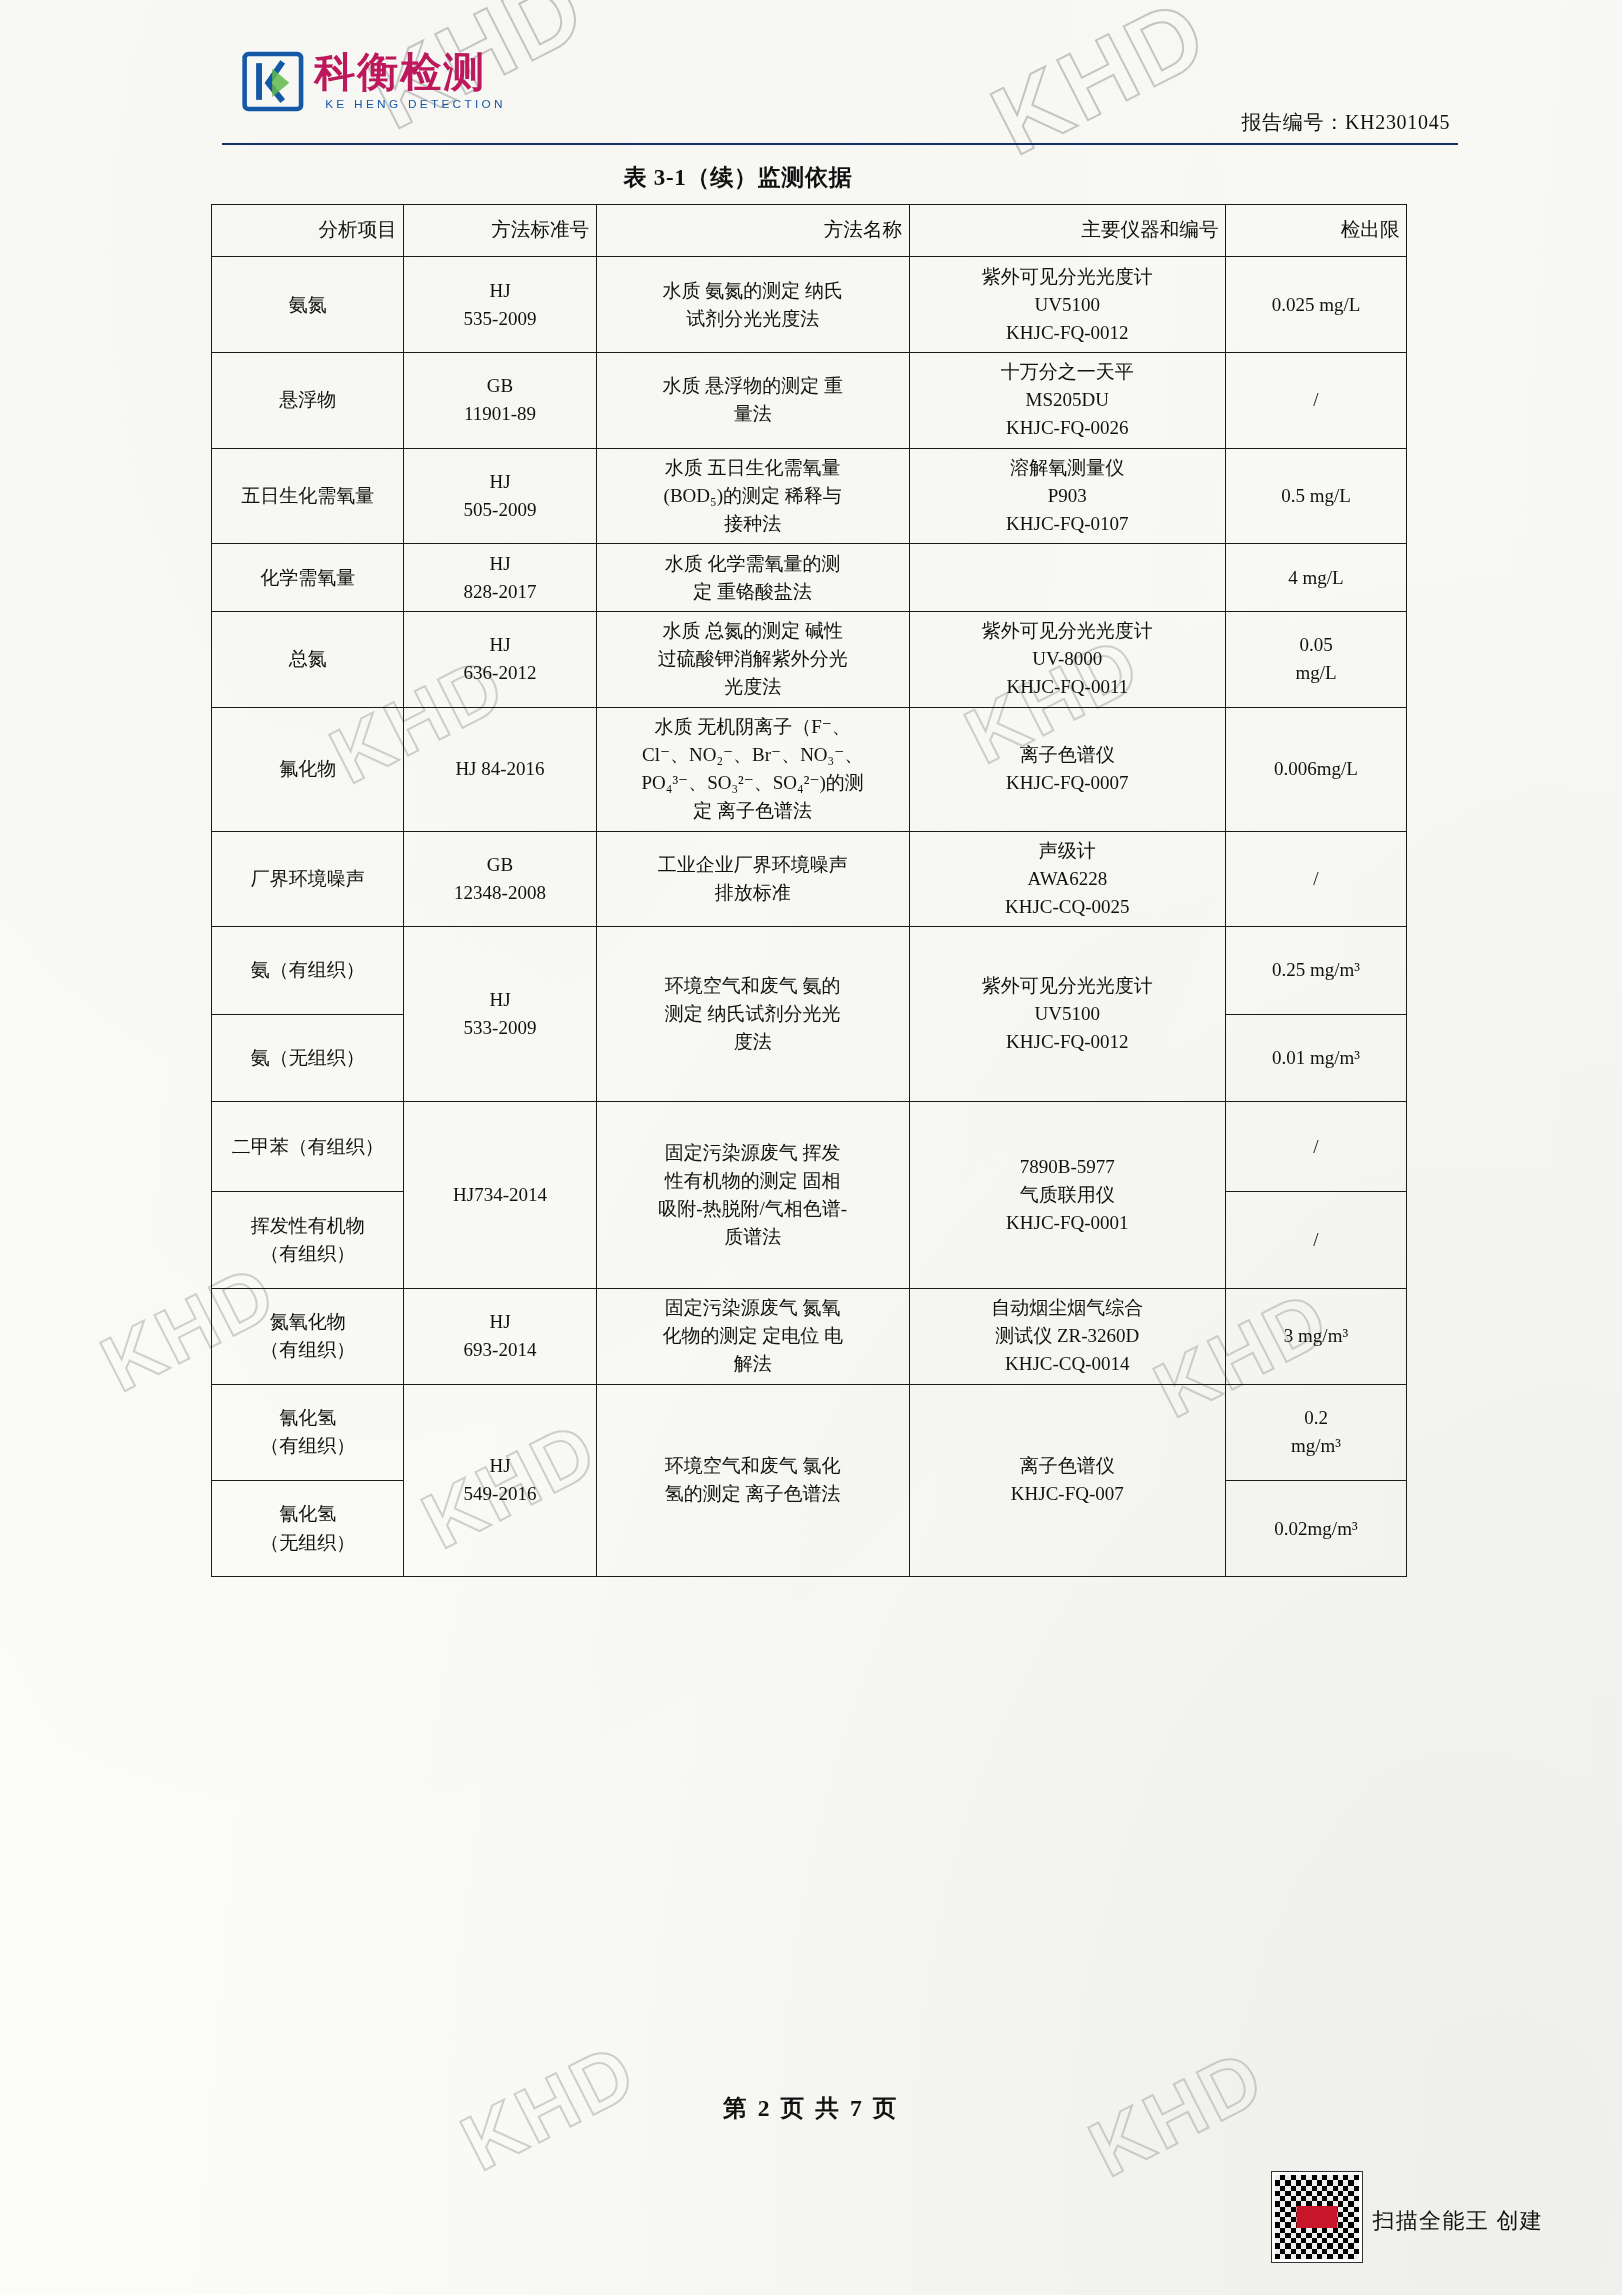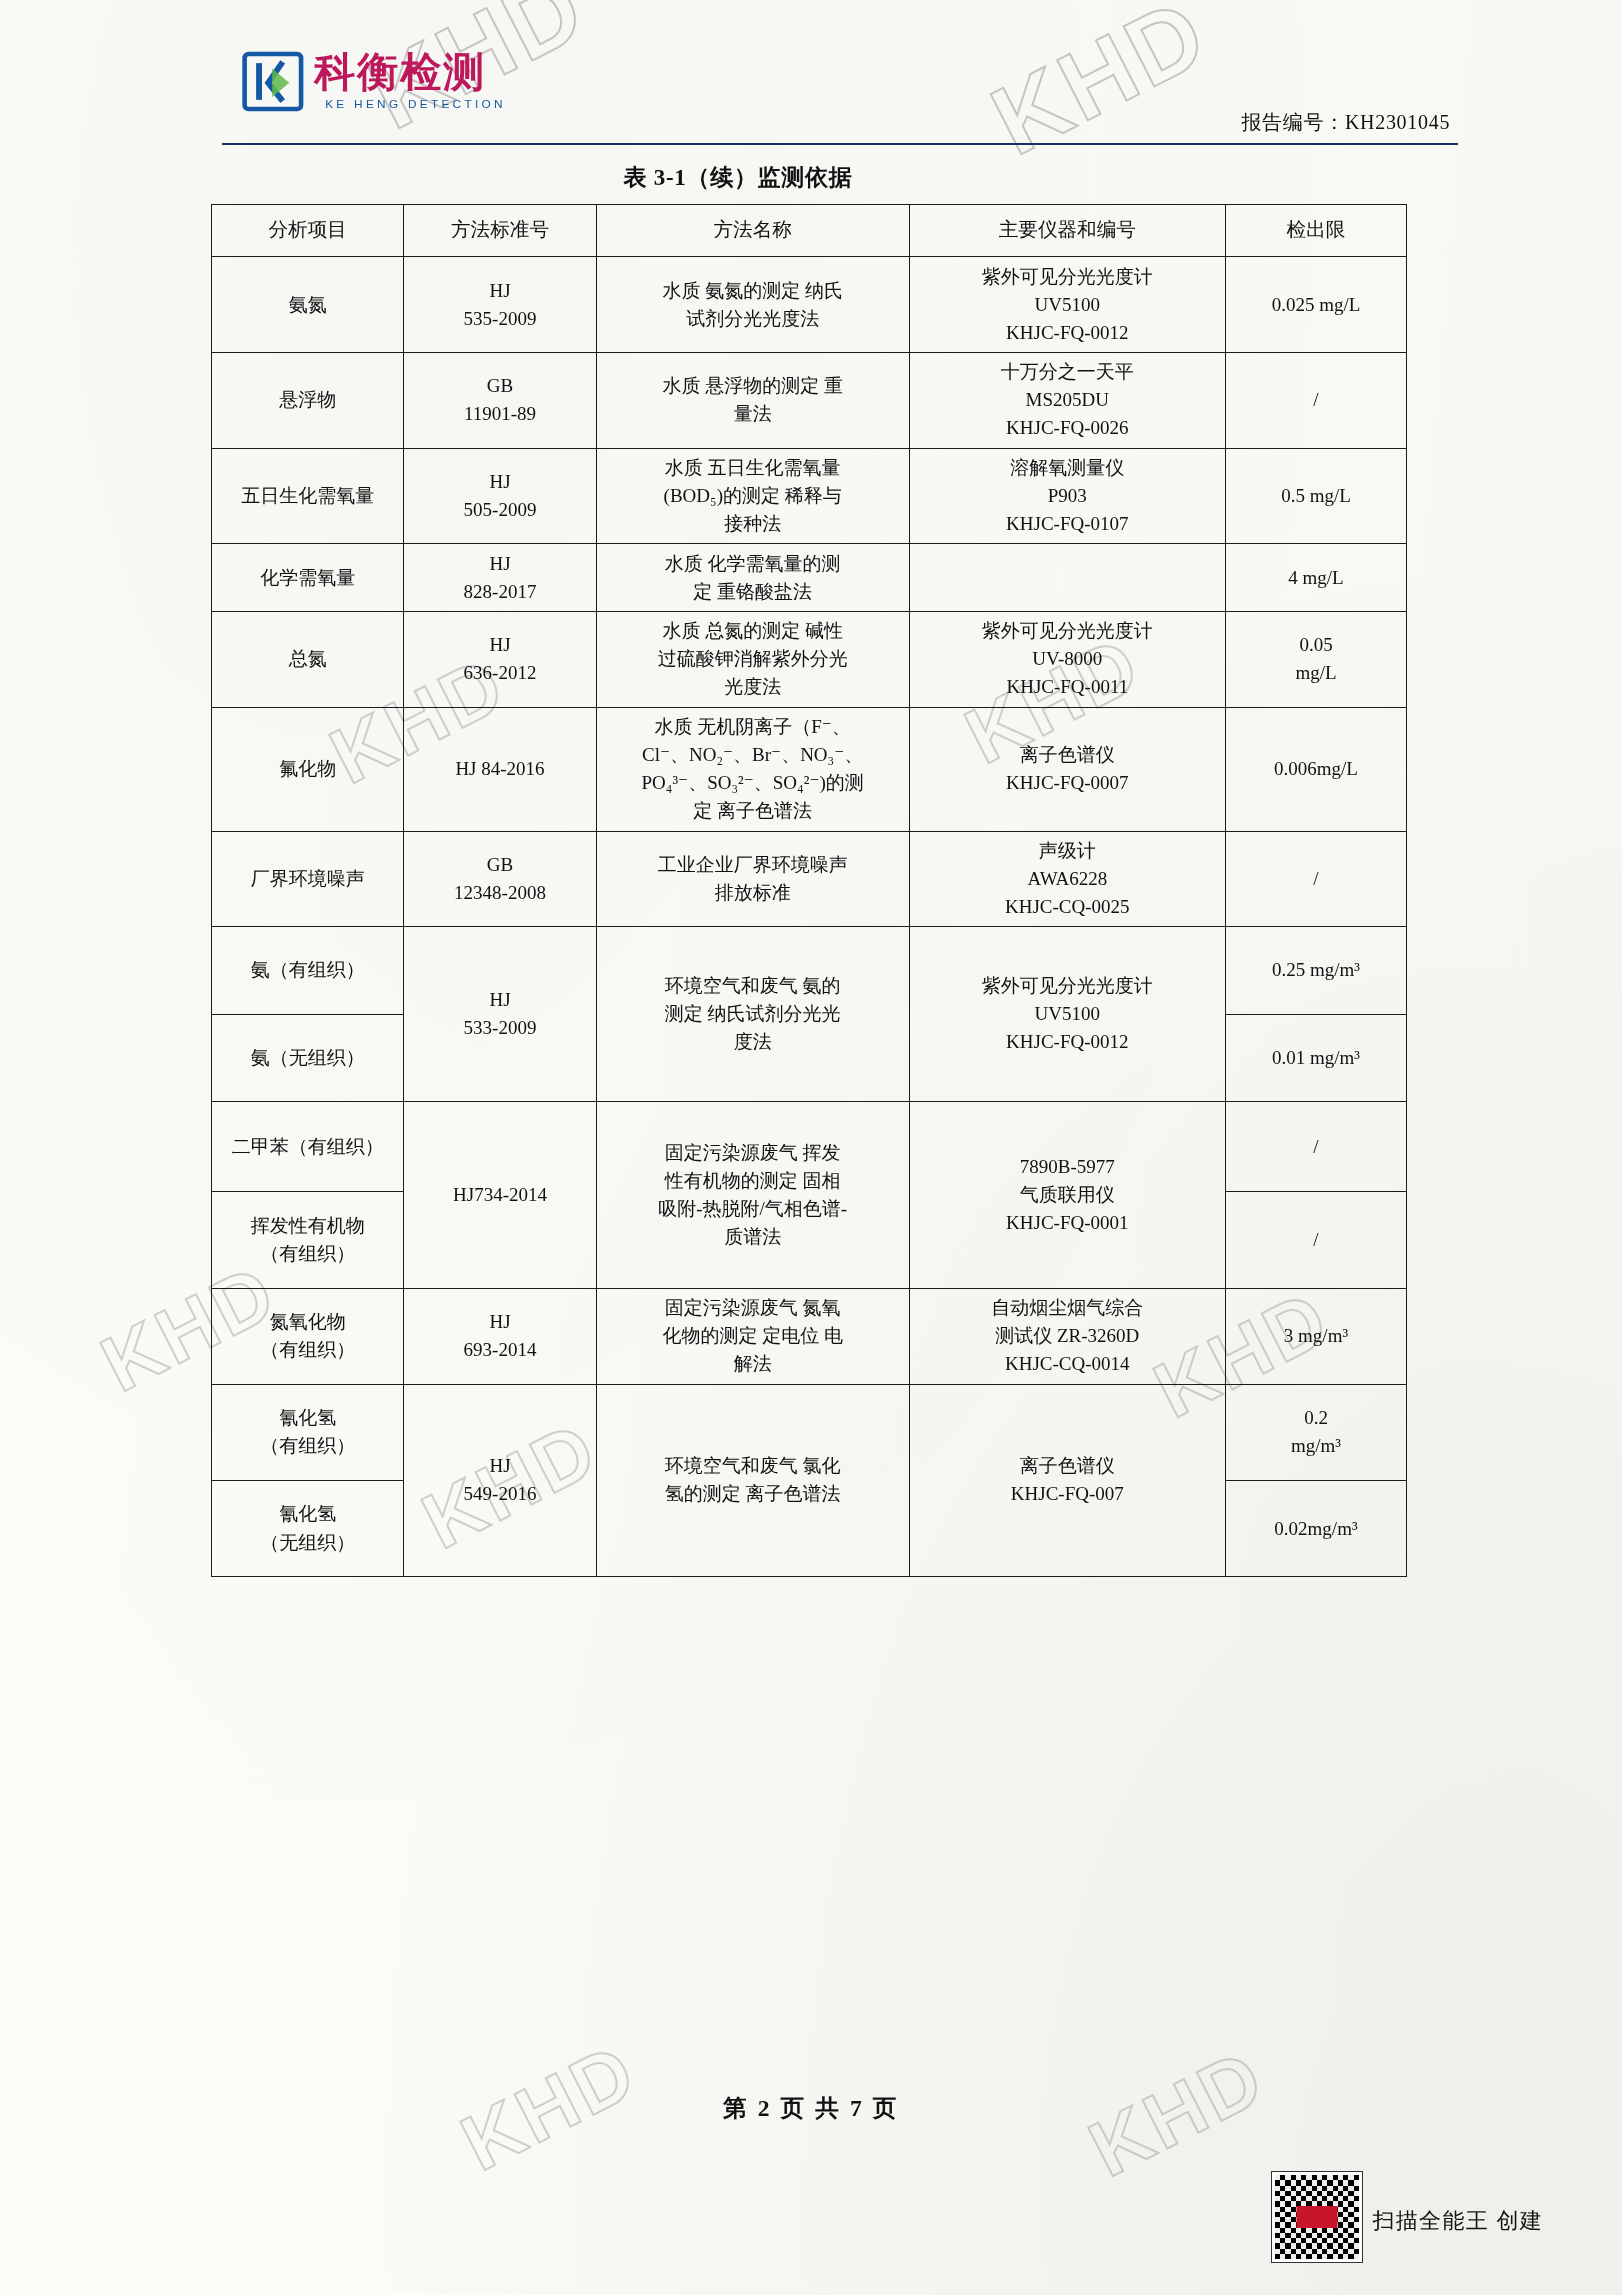--- a/index.html
+++ b/index.html
@@ -116,20 +116,21 @@
     vertical-align: middle;
     font-size: 19px;
     line-height: 1.48;
     padding: 5.2px 6.5px;
     font-weight: 400;
   }
   table.rep th {
     font-weight: 400;
     height: 41px;
     font-size: 19.6px;
+    text-align: right;
   }
   td.method-name, td.method-name-left {
     text-align: center;
   }
   td.tight { line-height: 1.42; }
   .cellline { display:block; }
 
   
   col.c1 { width: 169px; }
   col.c2 { width: 169px; }

